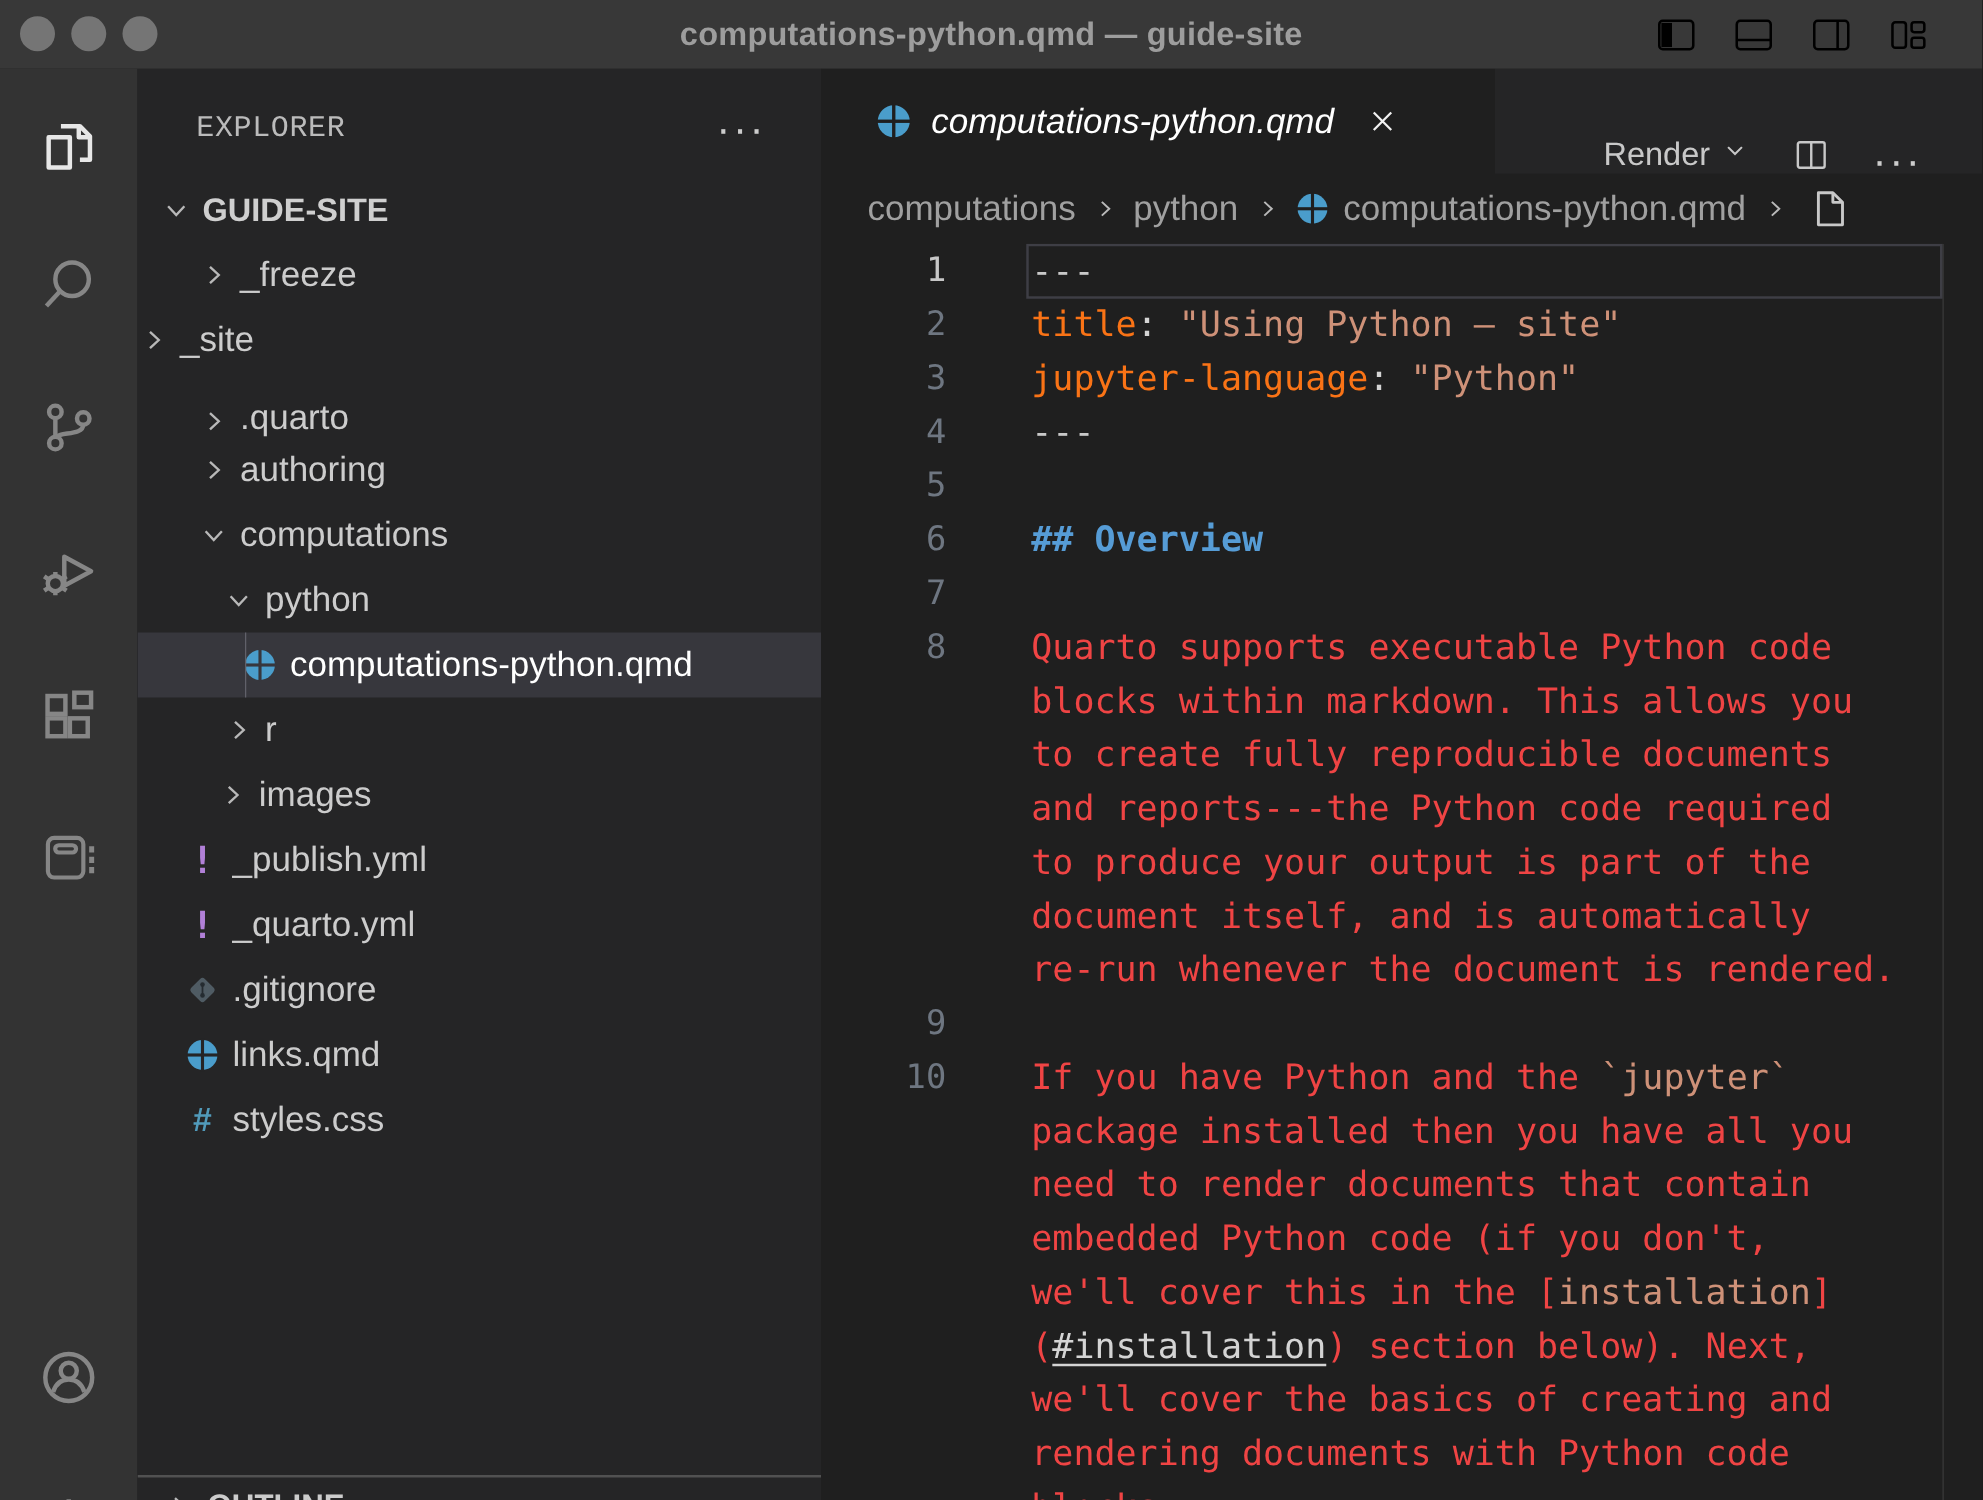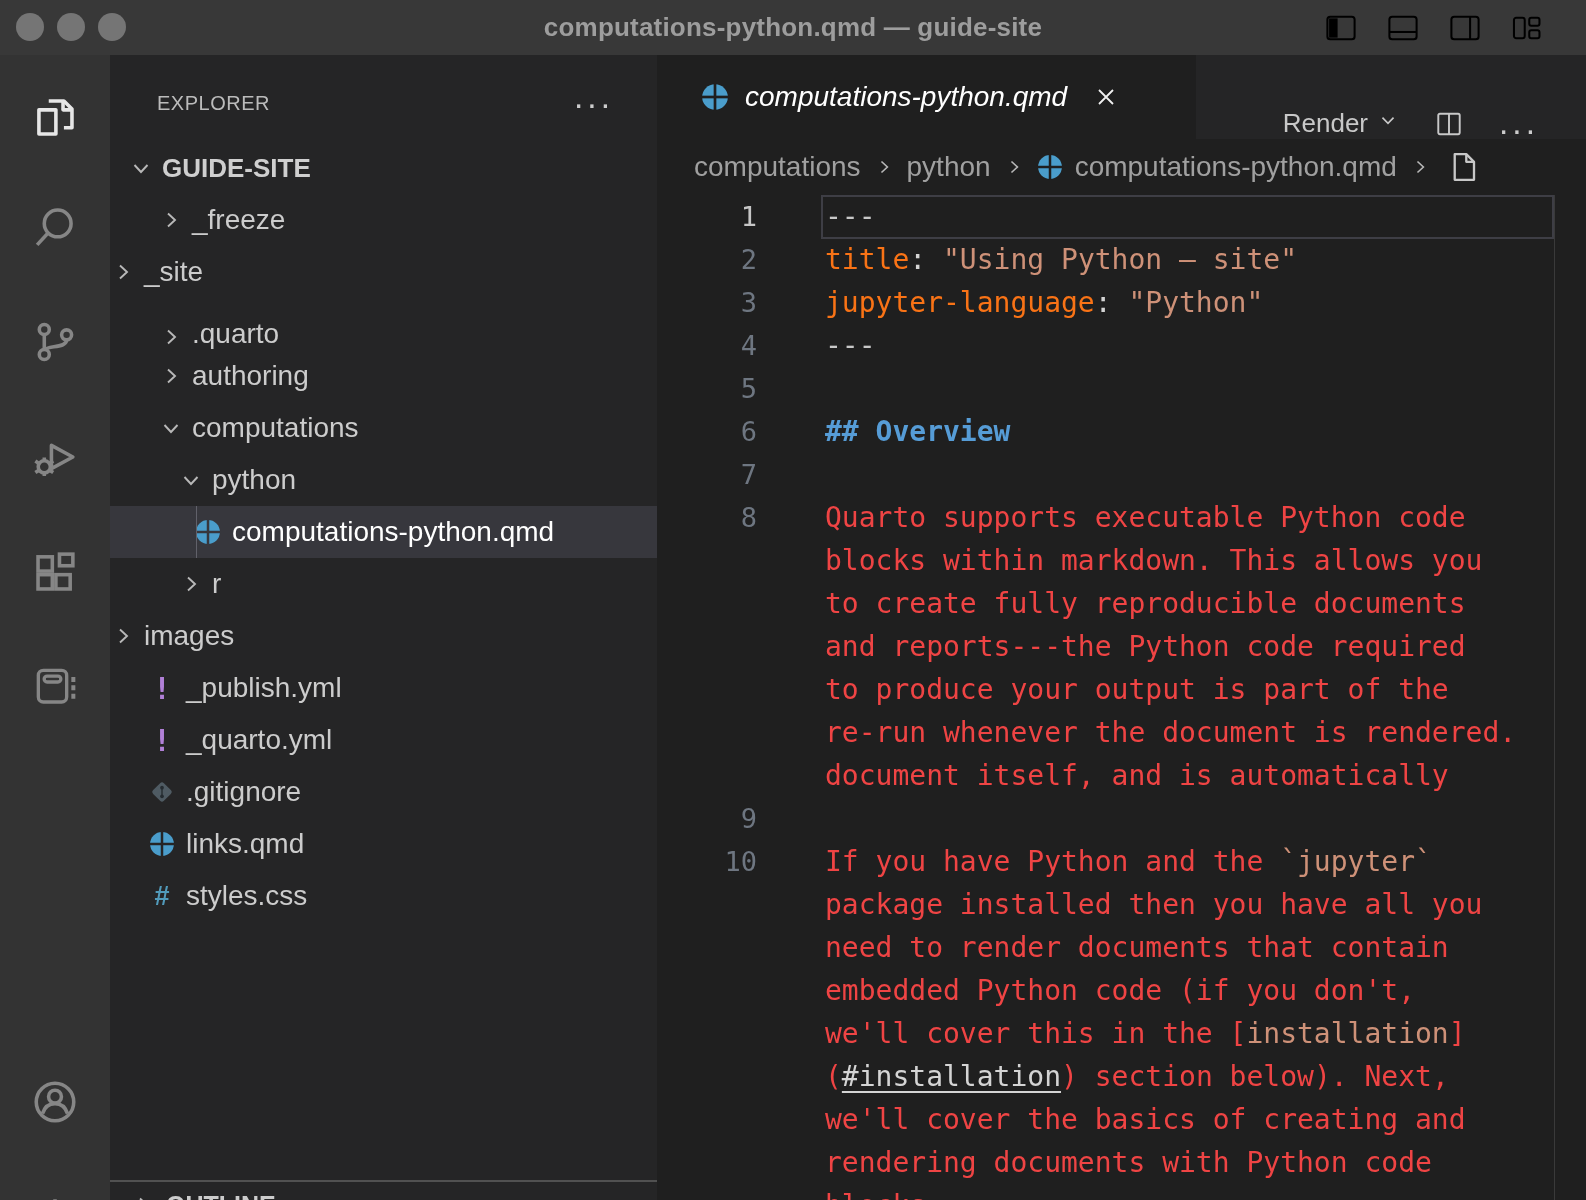--- a/index.html
+++ b/index.html
@@ -25,21 +25,21 @@
   .ab-item { position:absolute; left:0; width:110px; height:56px; display:flex; align-items:center;
              justify-content:center; color:#868686; cursor:pointer; }
   .ab-item svg { width:50px; height:50px; }
   .ab-item.active { color:#e7e7e7; }
 
   
   .sidebar { position:relative; width:547px; height:1145px; background:#252526; flex:none;
              --icon-bg:#252526; overflow:hidden; }
   .ex-header { position:absolute; left:0; top:28px; width:547px; height:40px; display:flex;
                align-items:center; padding:0 44px 0 47px; color:#bbbbbb; }
-  .ex-title { font-size:20px; letter-spacing:.5px; }
+  .ex-title { font-size:24px; letter-spacing:.5px;font-family:Liberation Mono, monospace; }
   .ex-more { margin-left:auto; font-size:34px; letter-spacing:2px; color:#cccccc; cursor:pointer; line-height:20px; }
   .tree { position:absolute; left:0; top:87px; width:547px; }
   .trow { position:relative; width:547px; height:52px; display:flex; align-items:center;
           color:#cccccc; font-size:28px; cursor:pointer; }
   .trow .tchev { width:26px; height:26px; flex:none; margin-right:8px; display:inline-flex; }
   .trow .tchev svg { width:26px; height:26px; }
   .trow .ficon { width:28px; height:28px; flex:none; margin-right:10px; display:inline-flex;
                  align-items:center; justify-content:center; }
   .trow .ficon svg { width:26px; height:26px; }
   .trow.root { font-weight:bold; font-size:26px; color:#cfcfcf; }
@@ -275,21 +275,21 @@
               <span>computations-python.qmd</span>
             </div>
             <div class="trow" style="padding-left: 68px;">
               <span class="tchev">
                 <svg viewBox="0 0 26 26" fill="none" stroke="#b8b8b8" stroke-width="1.9">
                   <path d="M10 6.5l7 6.5-7 6.5"></path>
                 </svg>
               </span>
               <span>r</span>
             </div>
-            <div class="trow" style="">
+            <div class="trow" style="padding-left: 48px; margin-left: 15px;">
               <span class="tchev">
                 <svg viewBox="0 0 26 26" fill="none" stroke="#b8b8b8" stroke-width="1.9">
                   <path d="M10 6.5l7 6.5-7 6.5"></path>
                 </svg>
               </span>
               <span>images</span>
             </div>
             <div class="trow" style="padding-left: 38px;">
               <span class="ficon">
                 <span class="glyph-yaml">!</span>
@@ -457,25 +457,25 @@
             <div class="code-row">
               <span class="lnum"></span>
               <span class="ctext"><span class="tok-text">and reports---the Python code required</span></span>
             </div>
             <div class="code-row">
               <span class="lnum"></span>
               <span class="ctext"><span class="tok-text">to produce your output is part of the</span></span>
             </div>
             <div class="code-row">
               <span class="lnum"></span>
+              <span class="ctext"><span class="tok-text">document itself, and is automatically</span></span>
+            </div>
+            <div class="code-row">
+              <span class="lnum"></span>
               <span class="ctext"><span class="tok-text">re-run whenever the document is rendered.</span></span>
-            </div>
-            <div class="code-row">
-              <span class="lnum"></span>
-              <span class="ctext"><span class="tok-text">document itself, and is automatically</span></span>
             </div>
             <div class="code-row">
               <span class="lnum">9</span>
               <span class="ctext"></span>
             </div>
             <div class="code-row">
               <span class="lnum">10</span>
               <span class="ctext"><span class="tok-text">If you have Python and the </span><span class="tok-code">`jupyter`</span></span>
             </div>
             <div class="code-row">

